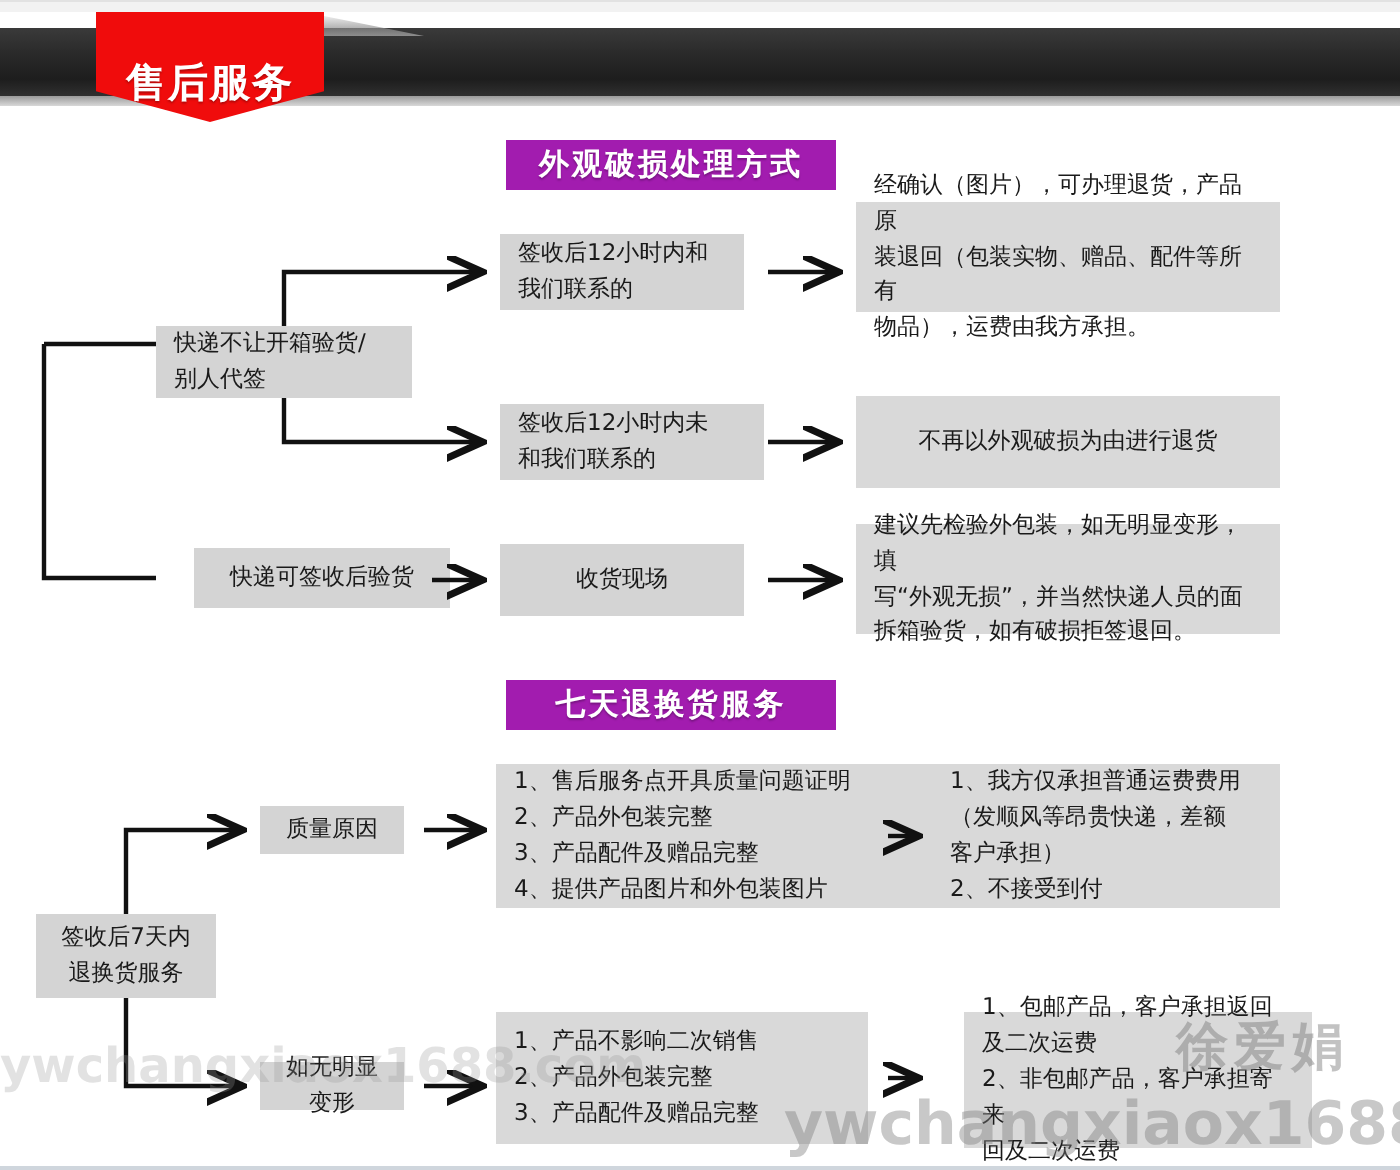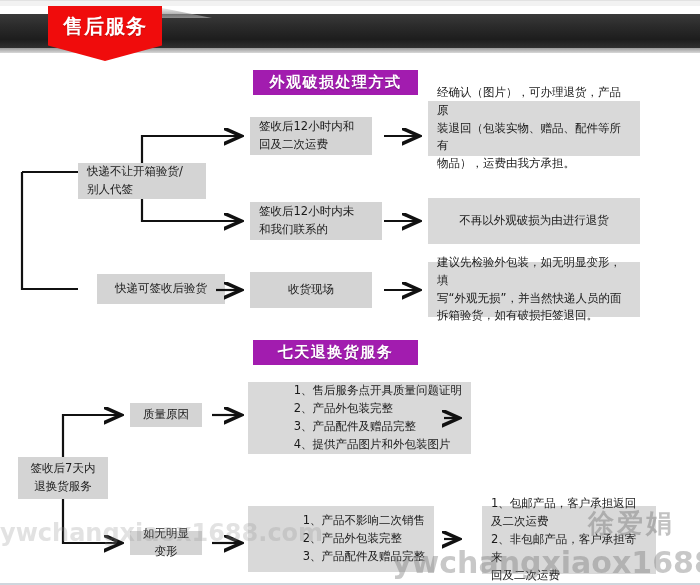--- a/index.html
+++ b/index.html
@@ -35,21 +35,21 @@
   }
   .ribbon{
     position:absolute;left:48px;top:6px;width:114px;height:55px;
     background:#f00c0c;
     clip-path:polygon(0 0,100% 0,100% 72%,50% 100%,0 72%);
     display:flex;align-items:flex-start;justify-content:center;
     box-shadow:0 0 0 0 rgba(0,0,0,0);
   }
   .ribbon span{
     color:#fff;font-size:20px;font-weight:bold;letter-spacing:1px;
-    margin-top:7px;text-shadow:0 1px 1px rgba(0,0,0,.25);
+    margin-top:22px;text-shadow:0 1px 1px rgba(0,0,0,.25);
     font-family:"DejaVu Sans","Liberation Sans",sans-serif;
   }
 
   
   .section-title{
     position:absolute;background:#a21caf;color:#ffffff;
     font-size:15px;font-weight:bold;letter-spacing:1.5px;
     display:flex;align-items:center;justify-content:center;
     text-shadow:0 1px 1px rgba(0,0,0,.25);
   }
@@ -57,21 +57,21 @@
   #title-sevenday{left:253px;top:340px;width:165px;height:25px;}
 
   
   .box{
     position:absolute;background:#d4d4d4;color:#1a1a1a;
     font-size:11.5px;line-height:1.55;
     display:flex;align-items:center;
     box-sizing:border-box;padding:6px 9px;
     font-family:"DejaVu Sans","Liberation Sans",sans-serif;
   }
-  .box.light{background:#d9d9d9;justify-content:flex-end;}
+  .box.light{background:#d9d9d9;}
   .box.center{justify-content:center;text-align:center;}
   .box .inner{white-space:pre-line;}
 
   
   .lines{position:absolute;left:0;top:0;width:700px;height:585px;pointer-events:none;}
 
   
   .wm{position:absolute;color:rgba(140,140,140,.40);font-weight:bold;pointer-events:none;white-space:nowrap;}
   #wm-name{left:588px;top:506px;font-size:26px;letter-spacing:3px;color:rgba(120,120,120,.45);}
   #wm-url{left:392px;top:545px;font-size:30px;letter-spacing:0px;color:rgba(125,125,125,.42);}
@@ -99,21 +99,21 @@
     <span class="inner">快递不让开箱验货/
 别人代签</span>
   </div>
 
   <div class="box" style="left:78px;top:274px;width:128px;height:30px;justify-content:center;text-align:center;margin-left:19px;">
     <span class="inner">快递可签收后验货</span>
   </div>
 
   <div class="box" style="left:250px;top:117px;width:122px;height:38px;">
     <span class="inner">签收后12小时内和
-回及二次运费</span>
+我们联系的</span>
   </div>
 
   <div class="box" style="left:250px;top:202px;width:132px;height:38px;">
     <span class="inner">签收后12小时内未
 和我们联系的</span>
   </div>
 
   <div class="box center" style="left:250px;top:272px;width:122px;height:36px;">
     <span class="inner">收货现场</span>
   </div>
@@ -155,20 +155,26 @@
 3、产品配件及赠品完整
 4、提供产品图片和外包装图片</span>
   </div>
 
   <div class="box light" style="left:248px;top:506px;width:186px;height:66px;">
     <span class="inner">1、产品不影响二次销售
 2、产品外包装完整
 3、产品配件及赠品完整</span>
   </div>
 
+  <div class="box light" style="left:466px;top:382px;width:174px;height:72px;">
+    <span class="inner">1、我方仅承担普通运费费用
+    （发顺风等昂贵快递，差额
+    客户承担）
+2、不接受到付</span>
+  </div>
 
   <div class="box light" style="left:482px;top:506px;width:174px;height:68px;">
     <span class="inner">1、包邮产品，客户承担返回
     及二次运费
 2、非包邮产品，客户承担寄来
     回及二次运费</span>
   </div>
 
   <svg class="lines" viewBox="0 0 700 585">
     <defs>

